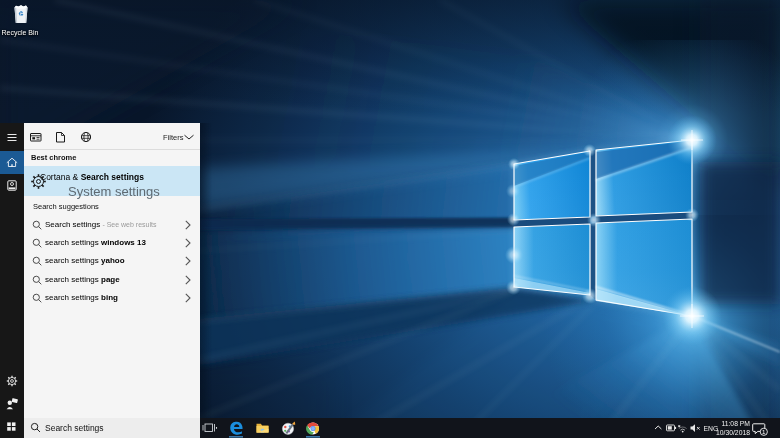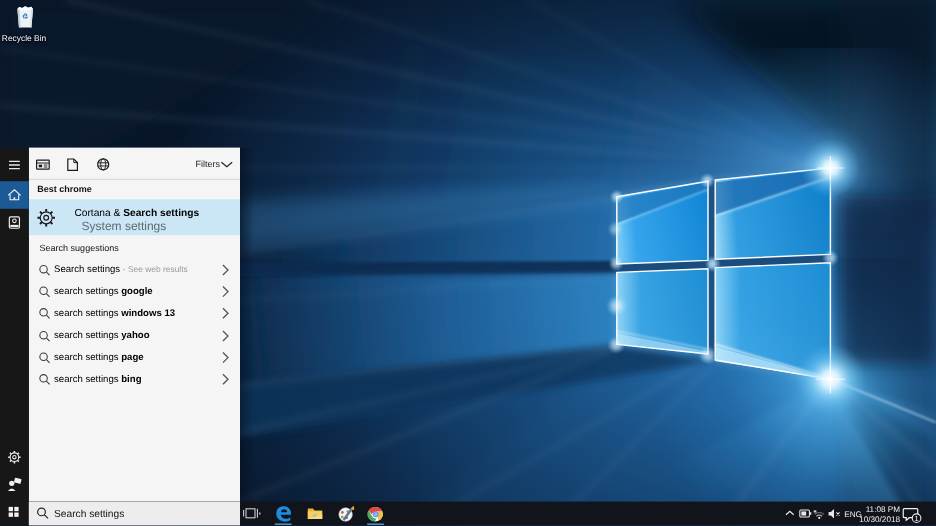--- a/index.html
+++ b/index.html
@@ -278,48 +278,38 @@
       <line x1="8.5" y1="13.6" x2="8.5" y2="15.8"></line>
       <line x1="1.2" y1="8.5" x2="3.4" y2="8.5"></line>
       <line x1="13.6" y1="8.5" x2="15.8" y2="8.5"></line>
       <line x1="3.34" y1="3.34" x2="4.9" y2="4.9"></line>
       <line x1="12.1" y1="12.1" x2="13.66" y2="13.66"></line>
       <line x1="3.34" y1="13.66" x2="4.9" y2="12.1"></line>
       <line x1="12.1" y1="4.9" x2="13.66" y2="3.34"></line>
     </g>
   </g>
 </svg>
-<div class="abs" style="left:62px;top:172px;font-size:8.5px;color:#000;">Cortana &amp; <b>Search settings</b></div>
-<div class="abs" style="left:54px;top:184px;font-size:10px;color:#5f6a72;padding-left:14px;">System settings</div>
+<div class="abs" style="left:40px;top:172px;font-size:8.5px;color:#000;">Cortana &amp; <b>Search settings</b></div>
+<div class="abs" style="left:54px;top:184px;font-size:13px;color:#5f6a72;padding-left:14px;">System settings</div>
 
 <div class="abs" style="left:33px;top:202px;font-size:7.5px;font-weight:normal;color:#111;">Search suggestions</div>
 
 <style>
  .row{position:relative;height:18.2px;}
  .row .mg{position:absolute;left:8px;top:4.5px;}
  .row .tx{position:absolute;left:21px;top:4.6px;font-size:8px;color:#000;white-space:nowrap;}
  .row .ch{position:absolute;right:9px;top:4.5px;}
 </style>
 <div class="abs" style="left:24px;top:215.5px;width:176px;">
   <div class="row">
     <svg class="mg" width="10" height="10" viewBox="0 0 10 10">
         <circle cx="4.3" cy="4.3" r="3.1" fill="none" stroke="#3a3a3a" stroke-width="0.9"></circle>
         <line x1="6.7" y1="6.7" x2="9.3" y2="9.3" stroke="#3a3a3a" stroke-width="0.9"></line>
       </svg>
     <span class="tx">Search settings <span style="color:#9a9a9a;font-size:7px;">- See web results</span></span>
-      <svg class="ch" width="6" height="10" viewBox="0 0 6 10">
-        <path d="M0.8,0.8 L5,5 L0.8,9.2" fill="none" stroke="#555" stroke-width="1.1"></path>
-      </svg>
-  </div>
-  <div class="row">
-    <svg class="mg" width="10" height="10" viewBox="0 0 10 10">
-        <circle cx="4.3" cy="4.3" r="3.1" fill="none" stroke="#3a3a3a" stroke-width="0.9"></circle>
-        <line x1="6.7" y1="6.7" x2="9.3" y2="9.3" stroke="#3a3a3a" stroke-width="0.9"></line>
-      </svg>
-    <span class="tx">search settings <b>google</b></span>
       <svg class="ch" width="6" height="10" viewBox="0 0 6 10">
         <path d="M0.8,0.8 L5,5 L0.8,9.2" fill="none" stroke="#555" stroke-width="1.1"></path>
       </svg>
   </div>
   <div class="row">
     <svg class="mg" width="10" height="10" viewBox="0 0 10 10">
         <circle cx="4.3" cy="4.3" r="3.1" fill="none" stroke="#3a3a3a" stroke-width="0.9"></circle>
         <line x1="6.7" y1="6.7" x2="9.3" y2="9.3" stroke="#3a3a3a" stroke-width="0.9"></line>
       </svg>
     <span class="tx">search settings <b>windows 13</b></span>

